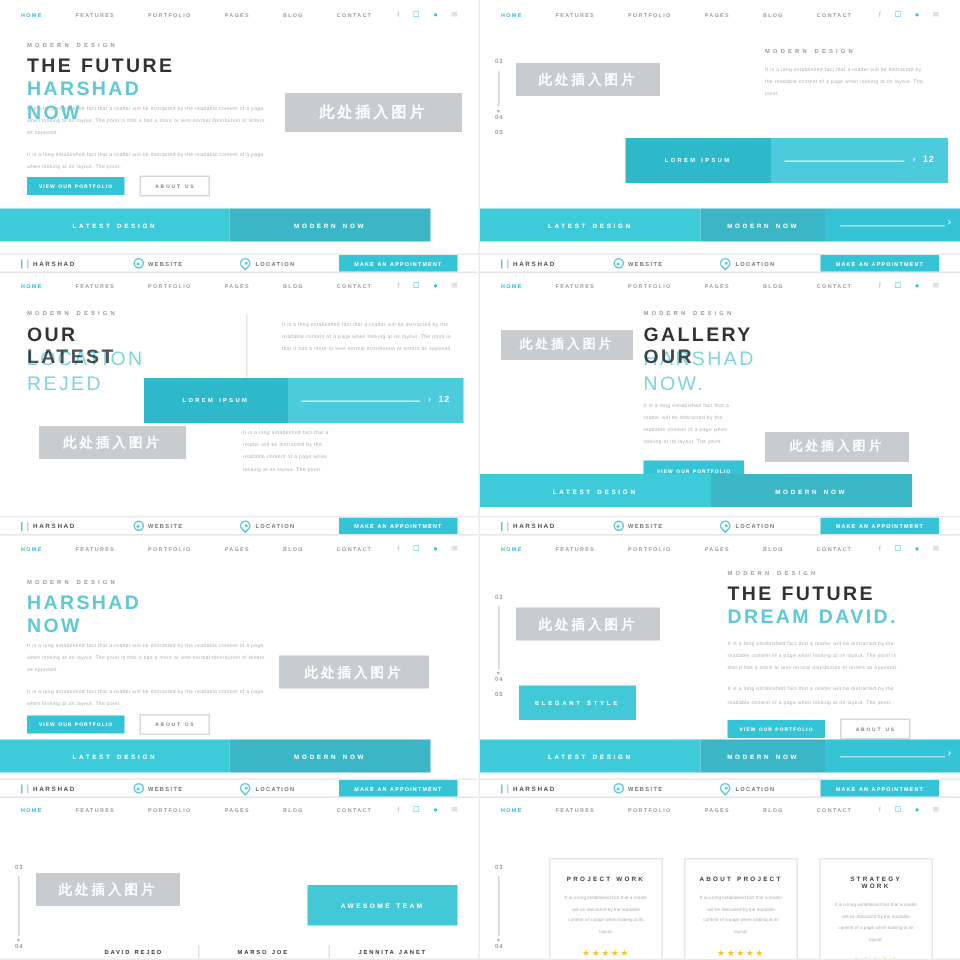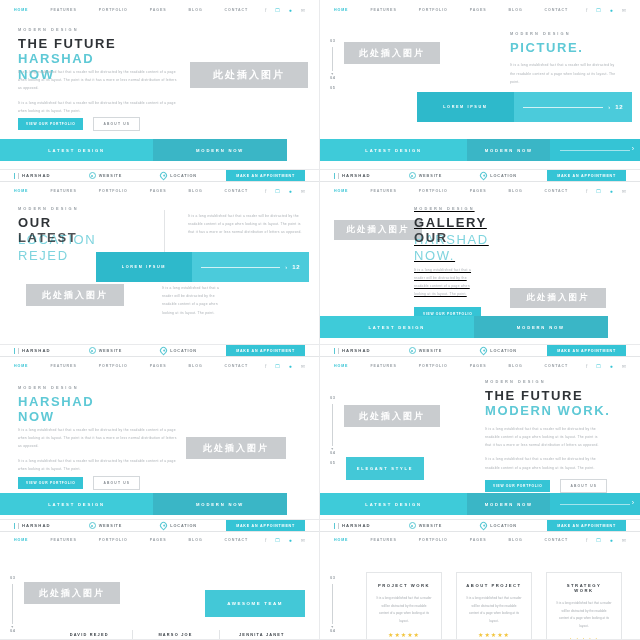--- a/index.html
+++ b/index.html
@@ -253,21 +253,20 @@
     </div>
     <div class="rail" style="top:38px;height:52px;">
       <span class="rail-num">03</span>
       <span class="rail-line" style="height:26px;"></span>
       <span class="rail-num">04</span>
       <span class="rail-num" style="margin-top:5px;">05</span>
     </div>
     <div class="img-ph" style="position:absolute;left:24px;top:42px;width:96px;height:22px;font-size:9px;">此处插入图片</div>
     <div style="position:absolute;left:190px;top:31px;text-align:left;">
       <div class="eyebrow">MODERN DESIGN</div>
-      <div class="h-teal">PICTURE.</div>
       <div class="body-copy" style="margin-top:6px;max-width:110px;">It is a long established fact that a reader will be distracted by the readable content of a page when looking at its layout. The point.</div>
     </div>
     <div class="slider" style="position:absolute;left:97px;right:8px;top:92px;">
       <div class="lbl">LOREM IPSUM</div>
       <div class="track">
         <span class="bar"></span>
         <span class="caret">›</span>
         <span class="val">12</span>
       </div>
     </div>
@@ -361,21 +360,21 @@
         <span class="nav-link">CONTACT</span>
       </div>
       <div class="socials">
         <span class="soc">f</span>
         <span class="soc ig">☐</span>
         <span class="soc tw">●</span>
         <span class="soc">✉</span>
       </div>
     </div>
     <div class="img-ph" style="position:absolute;left:14px;top:50px;width:88px;height:20px;font-size:8.5px;">此处插入图片</div>
-    <div style="position:absolute;left:94px;top:36px;text-decoration:underline;">
+    <div style="position:absolute;left:109px;top:36px;">
       <div class="eyebrow">MODERN DESIGN</div>
       <div class="h-dark">GALLERY</div>
       <div style="position:relative;">
         <span class="h-teal lt">HARSHAD</span>
         <span class="h-dark" style="position:absolute;left:0;top:0;opacity:.9;">OUR</span>
       </div>
       <div class="h-teal lt">NOW.</div>
       <div class="body-copy" style="margin-top:2px;max-width:62px;">It is a long established fact that a reader will be distracted by the readable content of a page when looking at its layout. The point.</div>
       <span class="btn-fill" style="display:inline-block;margin-top:8px;padding:5px 9px;">VIEW OUR PORTFOLIO</span>
     </div>
@@ -474,21 +473,21 @@
       <span class="rail-num">03</span>
       <span class="rail-line" style="height:42px;"></span>
       <span class="rail-num">04</span>
       <span class="rail-num" style="margin-top:5px;">05</span>
     </div>
     <div class="img-ph" style="position:absolute;left:24px;top:60px;width:96px;height:22px;font-size:9px;">此处插入图片</div>
     <div class="btn-wide" style="position:absolute;left:26px;top:112px;width:78px;padding:9px 0;font-size:4px;">ELEGANT STYLE</div>
     <div style="position:absolute;left:165px;top:34px;">
       <div class="eyebrow">MODERN DESIGN</div>
       <div class="h-dark">THE FUTURE</div>
-      <div class="h-teal">MODERN WORK.</div>
+      <div class="h-teal">DREAM DAVID.</div>
       <div class="body-copy" style="margin-top:6px;max-width:114px;">It is a long established fact that a reader will be distracted by the readable content of a page when looking at its layout. The point is that it has a more or less normal distribution of letters as opposed.</div>
       <div class="body-copy" style="max-width:114px;">It is a long established fact that a reader will be distracted by the readable content of a page when looking at its layout. The point.</div>
       <div class="btn-row" style="margin-top:7px;">
         <span class="btn-fill">VIEW OUR PORTFOLIO</span>
         <span class="btn-out">ABOUT US</span>
       </div>
     </div>
     <div class="botbar" style="bottom:4px;">
       <div class="seg seg1" style="flex:0 0 46%;">LATEST DESIGN</div>
       <div class="seg seg2" style="flex:0 0 26%;">MODERN NOW</div>

